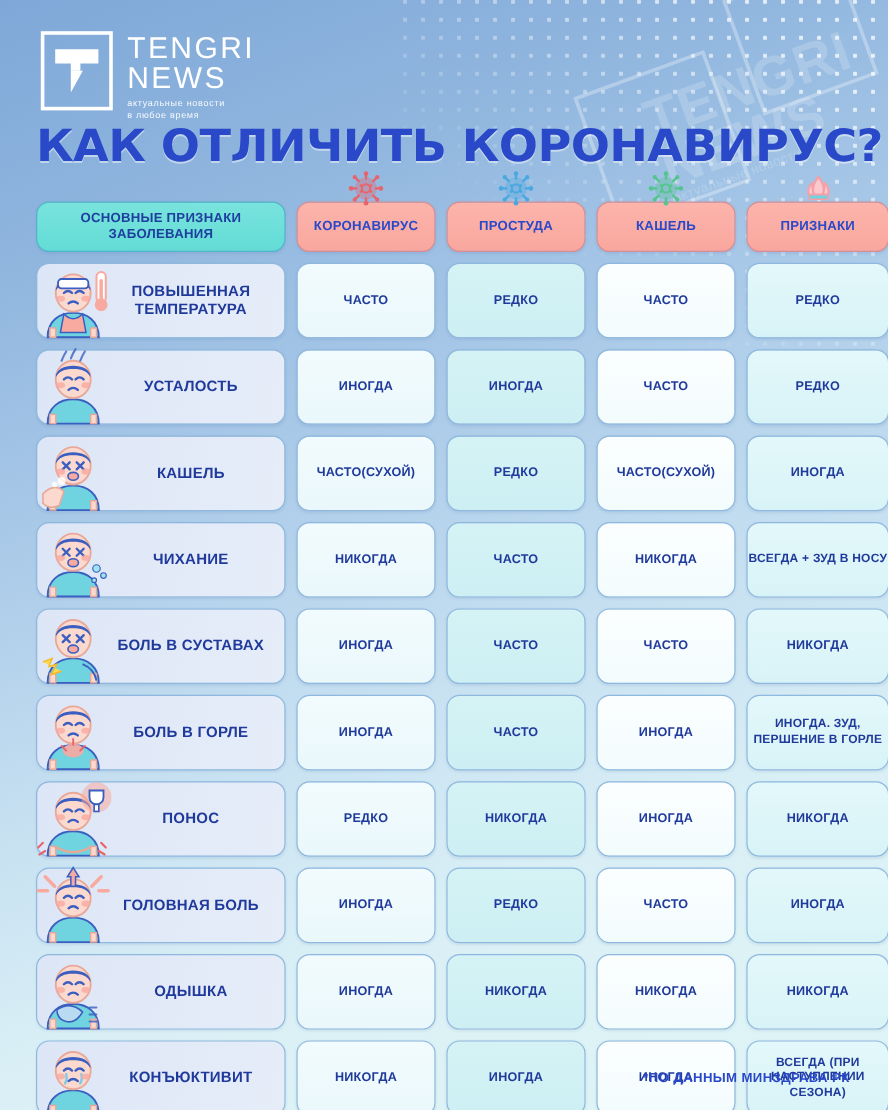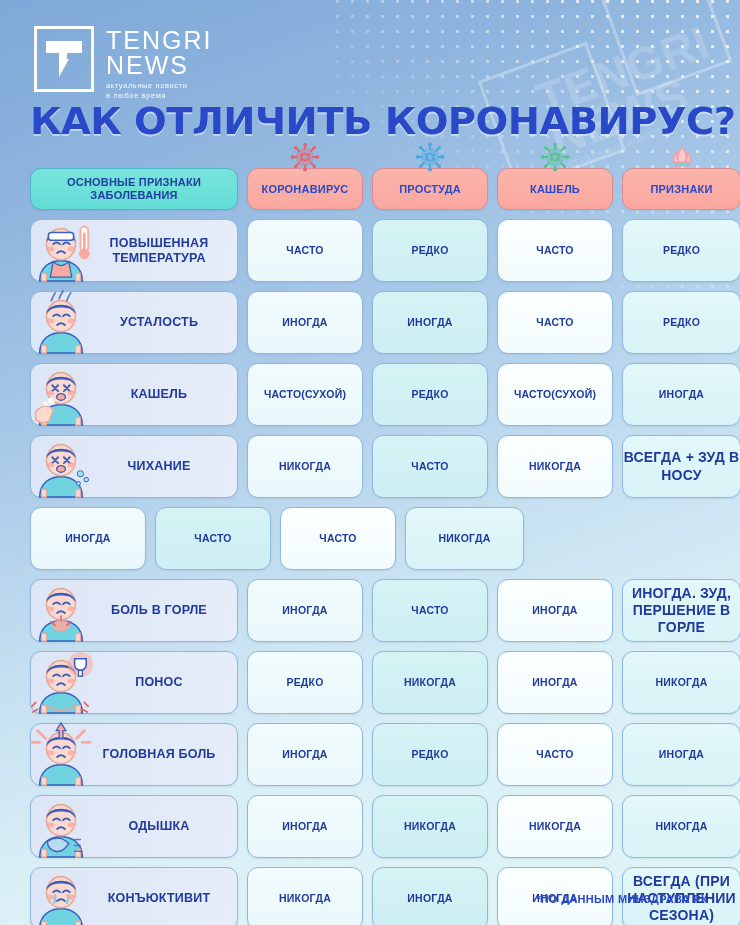--- a/index.html
+++ b/index.html
@@ -93,21 +93,21 @@
     position:relative;padding-left:58px;padding-right:8px;
     justify-content:center;
   }
   .sym-label{font-size:12.5px;line-height:1.13;letter-spacing:.2px;color:#203a9c;}
   .person{position:absolute;left:-2px;bottom:-2px;width:64px;height:66px;}
   .val-cell{font-size:10.5px;line-height:1.2;letter-spacing:.2px;}
   .vt-a{background:linear-gradient(180deg,#f2fbfd,#eaf8fb);}
   .vt-b{background:linear-gradient(180deg,#d5f3f5,#cdeff3);}
   .vt-c{background:linear-gradient(180deg,#fbfeff,#f3fcfd);}
   .vt-d{background:linear-gradient(180deg,#e3f8fa,#d8f3f7);}
-  .val-cell.small{font-size:14px;line-height:1.22;}
+  .val-cell.small{font-size:10px;line-height:1.22;}
 
   .footnote{
     position:absolute;right:32px;top:893px;
     color:#2a49c9;font-weight:800;font-size:11px;letter-spacing:.3px;
   }
 </style>
 </head>
 <body>
 
 <div id="page">
@@ -374,20 +374,35 @@
           <span>ЧАСТО</span>
         </div>
         <div class="cell c-val val-cell vt-c">
           <span>НИКОГДА</span>
         </div>
         <div class="cell c-val val-cell vt-d wide small">
           <span>ВСЕГДА + ЗУД В НОСУ</span>
         </div>
       </div>
       <div class="row body">
+        <div class="cell c-sym sym-cell">
+          <span class="person"><svg viewBox="0 0 64 68" width="64" height="66" aria-hidden="true">
+              <path d="M10 66 C10 52 20 45 32 45 C44 45 54 52 54 66 Z" fill="#6fd3e0" stroke="#3b5fc0" stroke-width="1.6"></path>
+              <path d="M12 58 h5 v8 h-5 z" fill="#fbd9cf" stroke="#e8a898" stroke-width="1.2"></path>
+              <path d="M47 58 h5 v8 h-5 z" fill="#fbd9cf" stroke="#e8a898" stroke-width="1.2"></path>
+              <ellipse cx="32" cy="28" rx="15" ry="16" fill="#fbd9cf" stroke="#e8a898" stroke-width="1.6"></ellipse>
+              <path d="M17 26 C17 13 47 13 47 26 C44 21 40 19 32 19 C24 19 20 21 17 26 Z" fill="#3b5fc0"></path>
+              <path d="M23 25 l6 6 M29 25 l-6 6" stroke="#3b5fc0" stroke-width="2" stroke-linecap="round"></path>
+              <path d="M35 25 l6 6 M41 25 l-6 6" stroke="#3b5fc0" stroke-width="2" stroke-linecap="round"></path>
+              <ellipse cx="32" cy="37" rx="4.5" ry="3.4" fill="#f8a9a0" stroke="#3b5fc0" stroke-width="1.4"></ellipse>
+              <path d="M6 48 l8 -3 -3 7 7 -2 -5 9 9 -3" fill="#ffd84d" stroke="#f0b92c" stroke-width="1.2"></path>
+              <path d="M40 50 q10 4 12 14" stroke="#3b5fc0" stroke-width="1.6" fill="none"></path>
+            </svg></span>
+          <span class="sym-label">БОЛЬ В СУСТАВАХ</span>
+        </div>
         <div class="cell c-val val-cell vt-a">
           <span>ИНОГДА</span>
         </div>
         <div class="cell c-val val-cell vt-b">
           <span>ЧАСТО</span>
         </div>
         <div class="cell c-val val-cell vt-c">
           <span>ЧАСТО</span>
         </div>
         <div class="cell c-val val-cell vt-d wide">

